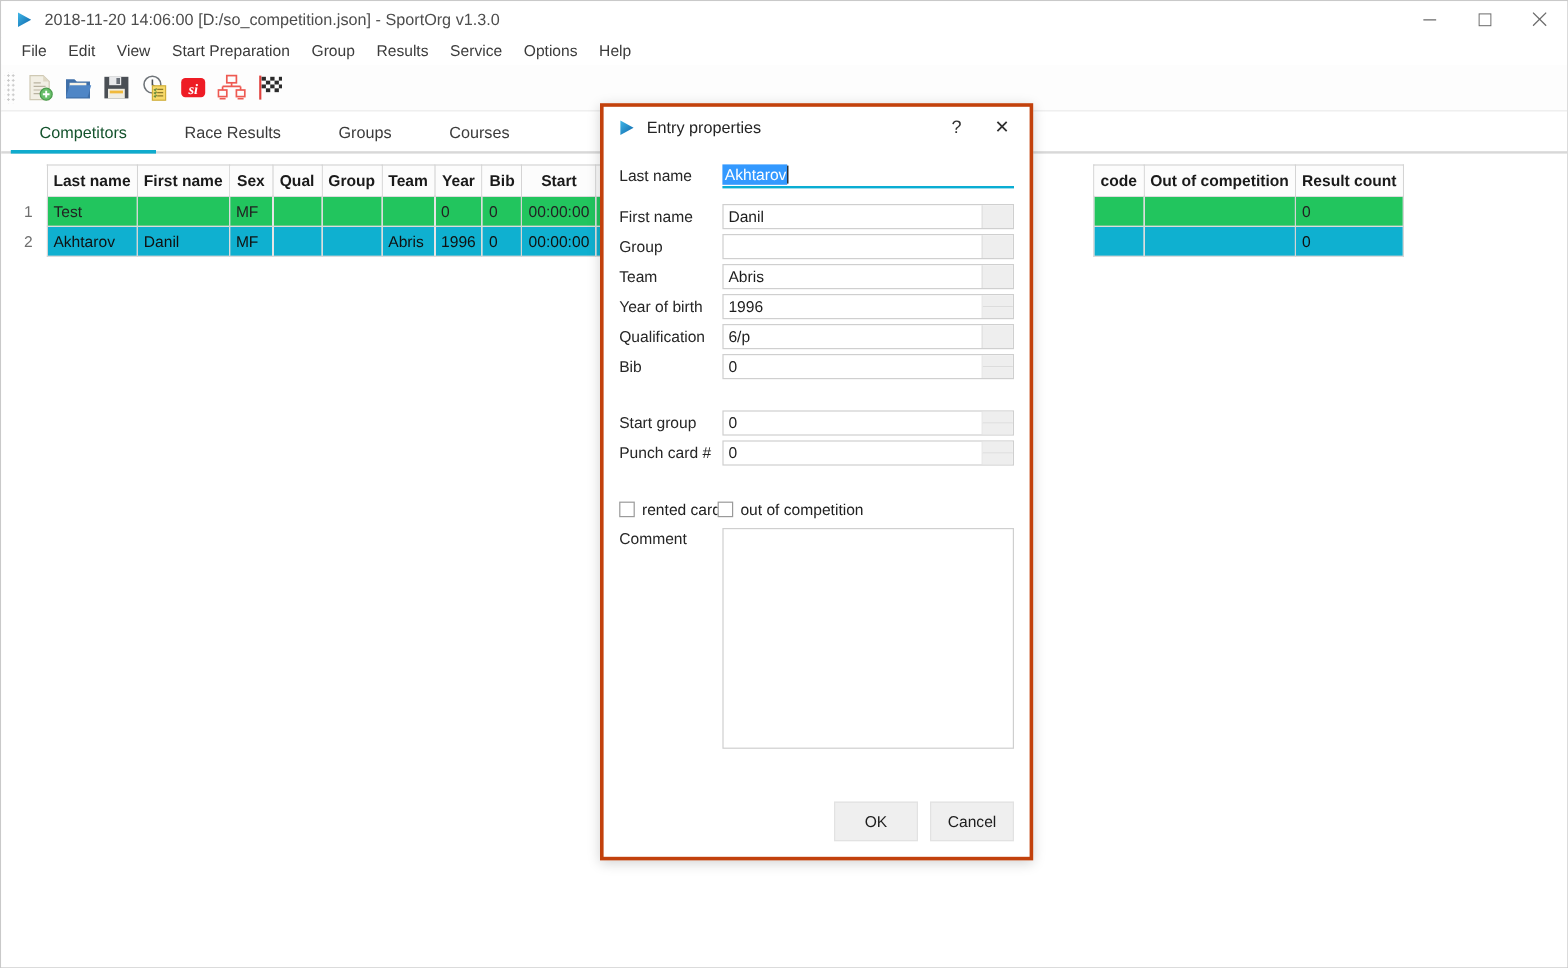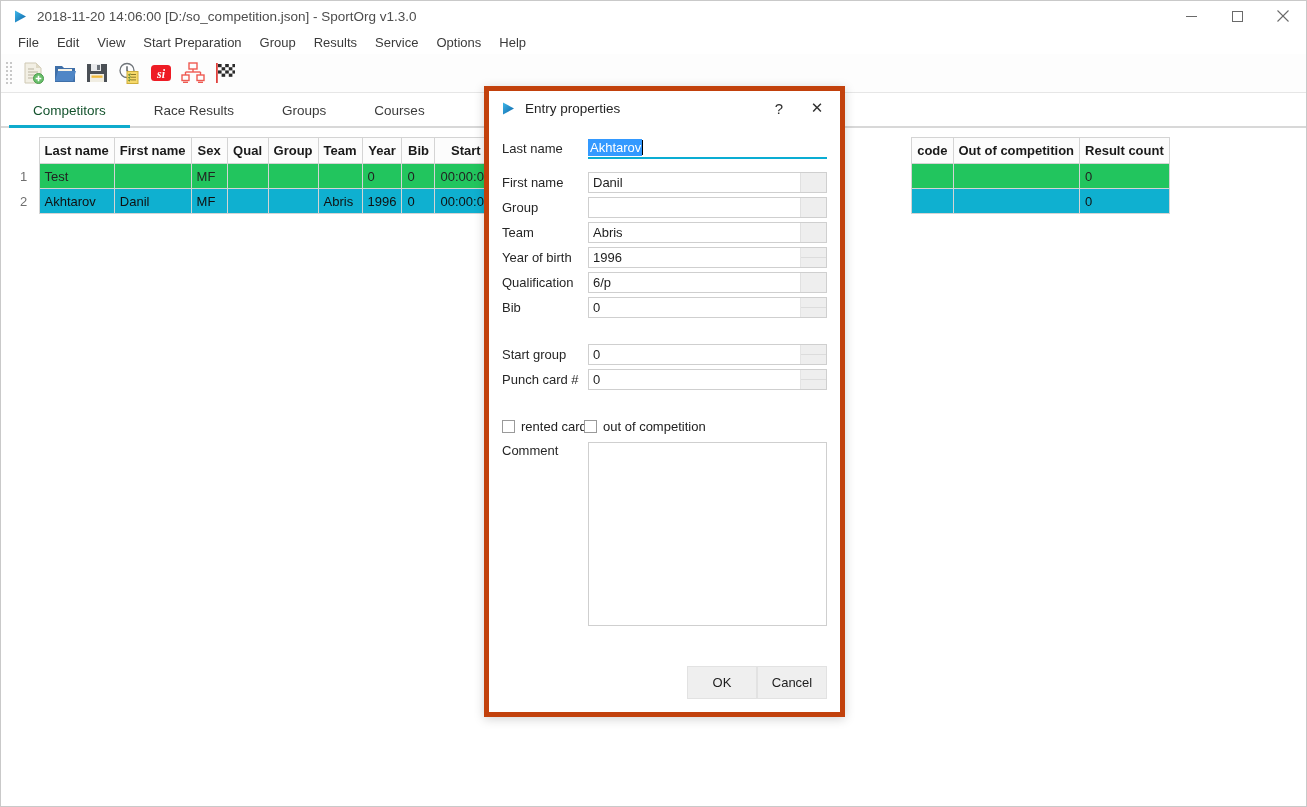--- a/index.html
+++ b/index.html
@@ -172,24 +172,24 @@
     background: #ffffff;
     padding-left: 3px;
     width: 22px;
   }
   tr.selected td { background: #0fb0d0; color: #101010; }
   tr.selected td.rownum { background: #ffffff; color: #6f6f6f; }
 
   
   #dialog {
     position: absolute;
-    left: 484px; top: 86px;
+    left: 500px; top: 86px;
     width: 361px; height: 631px;
     background: #ffffff;
-    border: 5px solid #c2410c;
+    border: 3px solid #c2410c;
     box-sizing: border-box;
     box-shadow: 0 2px 10px rgba(0,0,0,.18);
     display: flex;
     flex-direction: column;
   }
   #dialog-title-bar {
     height: 34px;
     display: flex;
     align-items: center;
     flex: 0 0 auto;
@@ -338,20 +338,21 @@
     height: 184px;
     border: 1px solid #cfcfcf;
     background: #ffffff;
     box-sizing: border-box;
   }
 
   #dialog-footer {
     display: flex;
     justify-content: flex-end;
     padding: 11px 13px 13px 13px;
+    gap: 10px;
     flex: 0 0 auto;
   }
   .dlgbtn {
     width: 70px;
     height: 33px;
     background: #efefef;
     border: 1px solid #e2e2e2;
     box-sizing: border-box;
     display: flex; align-items: center; justify-content: center;
     font-size: 13px;

